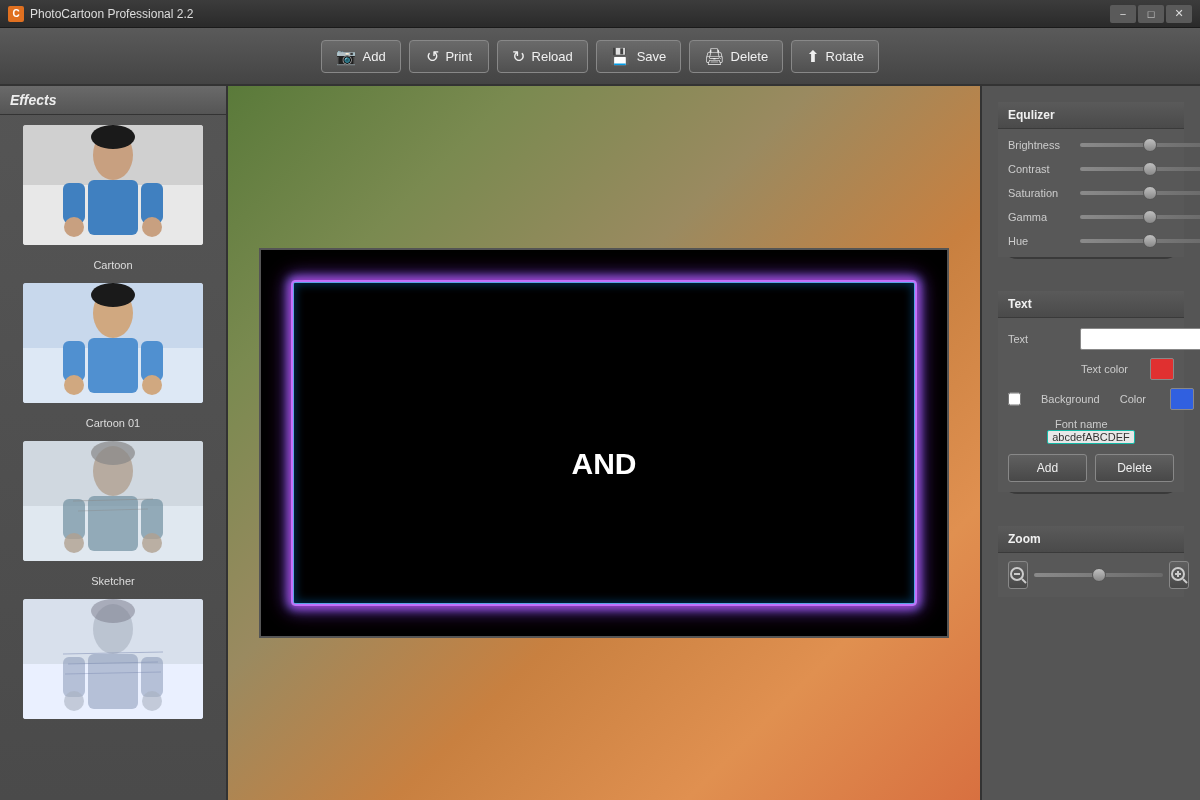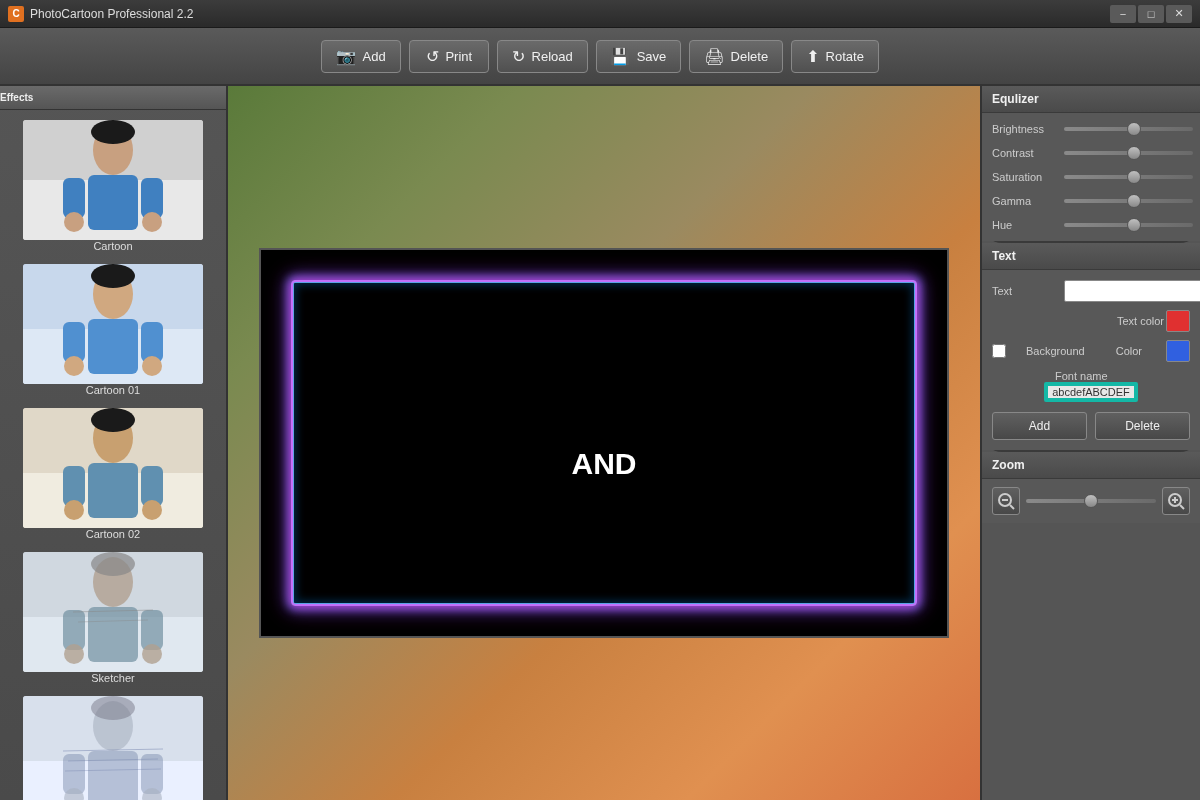--- a/index.html
+++ b/index.html
@@ -101,25 +101,26 @@
     #left-panel {
       width: 228px;
       background: linear-gradient(to bottom, #555, #4a4a4a);
       border-right: 2px solid #333;
       display: flex;
       flex-direction: column;
       overflow: hidden;
     }
     #effects-header {
       background: linear-gradient(to bottom, #6a6a6a, #555);
-      padding: 6px 0;
-      font-size: 10px;
+      padding: 6px 10px;
+      font-size: 14px;
       font-weight: bold;
       color: #eee;
       border-bottom: 1px solid #333;
+      font-style: italic;
     }
     #effects-list {
       flex: 1;
       overflow-y: auto;
       padding: 4px;
     }
     #effects-list::-webkit-scrollbar { width: 10px; }
     #effects-list::-webkit-scrollbar-track { background: #444; }
     #effects-list::-webkit-scrollbar-thumb { background: #777; border-radius: 4px; }
 
@@ -135,21 +136,21 @@
       width: 180px;
       height: 120px;
       background: #888;
       border-radius: 3px;
       overflow: hidden;
       position: relative;
     }
     .effect-label {
       font-size: 11px;
       color: #ddd;
-      margin-top: 0;
+      margin-top: 14px;
     }
 
     
     .thumb-cartoon { background: linear-gradient(135deg, #c8c8c8 0%, #f0f0f0 50%, #d0d0d0 100%); }
     .thumb-cartoon01 { background: linear-gradient(135deg, #b0c0d8 0%, #e8ecf5 50%, #c0cce0 100%); }
     .thumb-cartoon02 { background: linear-gradient(135deg, #d8d0c0 0%, #f0ece0 50%, #e0d8c8 100%); }
     .thumb-sketcher { background: linear-gradient(135deg, #b8c0c8 0%, #e0e4e8 50%, #c0c8d0 100%); }
     .thumb-sketch { background: linear-gradient(135deg, #c8d0d8 0%, #dce4f0 50%, #b8c4d4 100%); }
 
     
@@ -217,21 +218,21 @@
       border-left: 2px solid #333;
       display: flex;
       flex-direction: column;
       overflow-y: auto;
       padding-bottom: 8px;
     }
     #right-panel::-webkit-scrollbar { width: 6px; }
     #right-panel::-webkit-scrollbar-thumb { background: #777; }
 
     .panel-section {
-      margin: 0;
+      margin: 16px;
       border-bottom: 2px solid #3a3a3a;
       border-radius: 20px;
     }
     .panel-section-header {
       background: linear-gradient(to bottom, #5a5a5a, #4a4a4a);
       padding: 6px 10px;
       font-size: 12px;
       font-weight: bold;
       color: #f0f0f0;
       border-bottom: 1px solid #3a3a3a;
@@ -334,21 +335,21 @@
     .font-row-label {
       width: 72px;
       font-size: 11px;
       color: #ccc;
       flex-shrink: 0;
     }
     .font-preview {
       flex: 1;
       height: 22px;
       background: #e8e8e8;
-      border: 4px solid #14b8a6;
+      border: 1px solid #14b8a6;
       border-radius: 2px;
       display: flex;
       align-items: center;
       padding: 0 4px;
       font-size: 11px;
       color: #333;
       cursor: pointer;
     }
 
     .text-buttons {
@@ -486,36 +487,20 @@
               <rect x="40" y="58" width="22" height="40" rx="6" fill="#5090d0"></rect>
               <rect x="118" y="58" width="22" height="40" rx="6" fill="#5090d0"></rect>
               <circle cx="51" cy="102" r="10" fill="#d0a880"></circle>
               <circle cx="129" cy="102" r="10" fill="#d0a880"></circle>
               <ellipse cx="90" cy="12" rx="22" ry="12" fill="#1a1a1a"></ellipse>
             </svg>
           </div>
           <span class="effect-label">Cartoon 01</span>
         </div>
 
-        <div class="effect-item">
-          <div class="effect-thumb thumb-cartoon02">
-            <svg width="180" height="120" viewBox="0 0 180 120">
-              <rect width="180" height="120" fill="#e0d8c8"></rect>
-              <rect x="0" y="65" width="180" height="55" fill="#f0ece0"></rect>
-              <ellipse cx="90" cy="30" rx="20" ry="25" fill="#c8a070"></ellipse>
-              <rect x="65" y="55" width="50" height="55" rx="6" fill="#6090b0"></rect>
-              <rect x="40" y="58" width="22" height="40" rx="6" fill="#6090b0"></rect>
-              <rect x="118" y="58" width="22" height="40" rx="6" fill="#6090b0"></rect>
-              <circle cx="51" cy="102" r="10" fill="#c8a070"></circle>
-              <circle cx="129" cy="102" r="10" fill="#c8a070"></circle>
-              <ellipse cx="90" cy="12" rx="22" ry="12" fill="#1a1a1a"></ellipse>
-            </svg>
-          </div>
-          <span class="effect-label">Cartoon 02</span>
-        </div>
 
         <div class="effect-item">
           <div class="effect-thumb thumb-sketcher">
             <svg width="180" height="120" viewBox="0 0 180 120">
               <rect width="180" height="120" fill="#d0d8e0"></rect>
               <rect x="0" y="65" width="180" height="55" fill="#e0e8f0"></rect>
 
               <ellipse cx="90" cy="30" rx="20" ry="25" fill="#b0a090" opacity="0.8"></ellipse>
               <rect x="65" y="55" width="50" height="55" rx="6" fill="#7090a0" opacity="0.7"></rect>
               <rect x="40" y="58" width="22" height="40" rx="6" fill="#7090a0" opacity="0.7"></rect>
@@ -597,21 +582,21 @@
 
       <div class="panel-section">
         <div class="panel-section-header">Text</div>
         <div class="panel-section-body">
 
           <div class="text-row">
             <span class="text-row-label">Text</span>
             <input type="text" class="text-input" style="flex: 1 1 0%;" value="">
           </div>
 
-          <div class="text-row" style="justify-content:flex-end; align-items:center; gap:2px;">
+          <div class="text-row" style="justify-content:flex-end; align-items:center; gap:22px;">
             <span style="font-size:11px; color:#ccc;">Text color</span>
             <div class="color-swatch color-swatch-red"></div>
           </div>
 
           <div class="checkbox-row">
             <input type="checkbox" style="">
             <span class="cb-label">Background</span>
             <span class="color-label">Color</span>
             <div class="color-swatch color-swatch-blue" style="margin-left:4px;"></div>
           </div>

